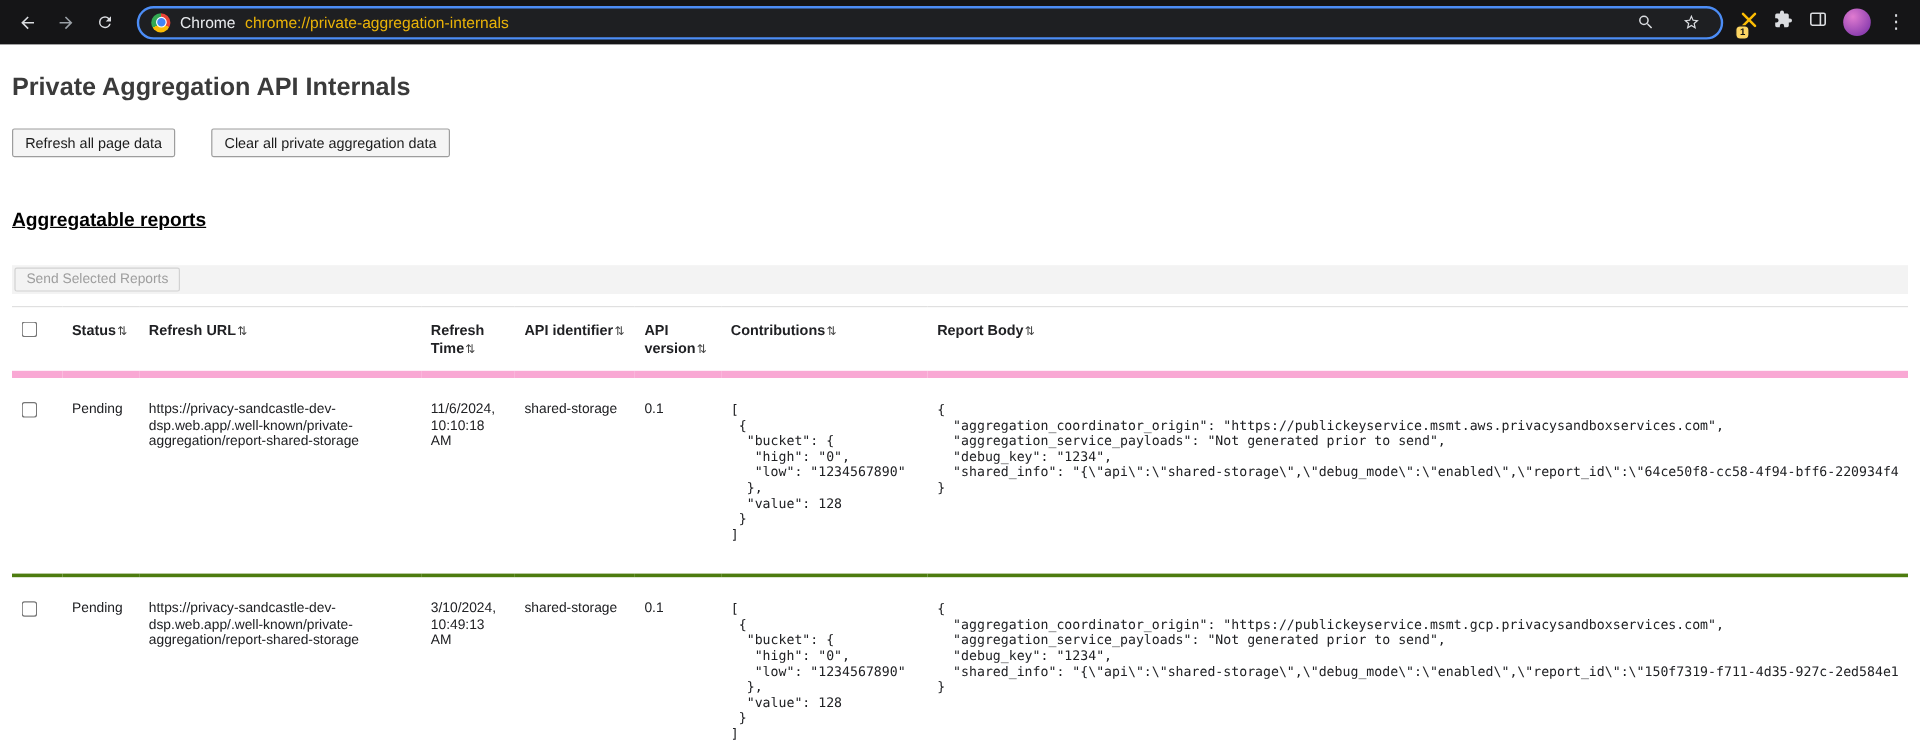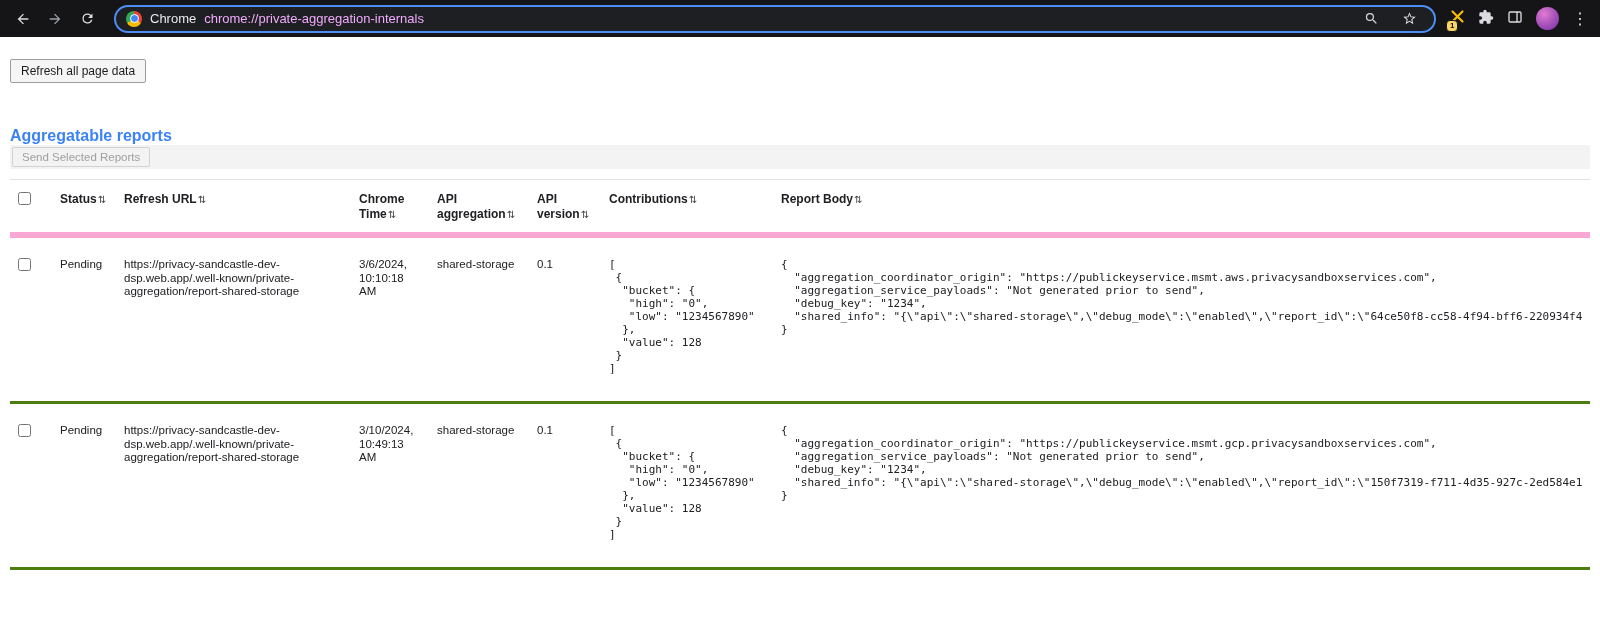--- a/index.html
+++ b/index.html
@@ -31,21 +31,21 @@
   }
   .chrome-logo {
     width:16px; height:16px; border-radius:50%; position:relative; flex:0 0 auto;
     background:conic-gradient(#ea4335 0 33%, #fbbc05 33% 66%, #34a853 66% 100%);
   }
   .chrome-logo::after {
     content:""; position:absolute; inset:3.5px; border-radius:50%;
     background:#4285f4; border:1.5px solid #fff;
   }
   .chrome-label { color:#e8eaed; font-size:13px; flex:0 0 auto; }
-  .omnibox-url { color:#f0abfc; font-size:13px; white-space:nowrap; }
+  .omnibox-url { color:#eab308; font-size:13px; white-space:nowrap; }
   .omni-spacer { flex:1; }
   .right-group { display:flex; align-items:center; gap:13px; margin:0 4px 0 2px; flex:0 0 auto; }
   .badge-wrap { position:relative; }
   .ext-badge {
     position:absolute; left:-4px; bottom:-4px;
     background:#fdd663; color:#111; font-size:8px; font-weight:bold;
     border-radius:4px; padding:0 3px; line-height:10px;
     border:1px solid #151517;
   }
   .avatar {
@@ -57,22 +57,22 @@
   
   .page { padding:0 10px; }
   .page-title { font-size:21px; font-weight:bold; color:#3b3b3b; margin:24px 0 0 0; }
   .top-buttons { margin-top:22px; display:flex; gap:30px; }
   .chrome-button {
     font-family:"Liberation Sans", sans-serif;
     font-size:12px; color:#1c1c1c;
     background:#f5f5f5; border:1px solid #9d9d9d; border-radius:2px;
     padding:4px 10px; cursor:pointer;text-align:center;
   }
-  .section-title { font-size:16px; font-weight:bold; color:#3b82f6; margin:44px 0 0 0; }
-  .table-toolbar { margin-top:0; background:#f3f3f3; padding:2px 2px; }
+  .section-title { font-size:16px; font-weight:bold; color:#000000; margin:44px 0 0 0;text-decoration:underline; }
+  .table-toolbar { margin-top:28px; background:#f3f3f3; padding:2px 2px; }
   .send-button {
     font-family:"Liberation Sans", sans-serif;
     font-size:11.5px; color:#9e9e9e;
     background:#f3f3f3; border:1px solid #d2d2d2; border-radius:2px;
     padding:3px 9px;
   }
 
   
   table.reports {
     width:100%; margin-top:10px;
@@ -155,23 +155,25 @@
           <rect x="3" y="4.5" width="18" height="15" rx="2" stroke="#dadce0" stroke-width="2"></rect>
           <line x1="15" y1="4.5" x2="15" y2="19.5" stroke="#dadce0" stroke-width="2"></line>
         </svg>
     </div>
     <div class="avatar"></div>
     <div class="dots">⋮</div>
   </div>
 </div>
 
 <div class="page">
+  <h1 class="page-title">Private Aggregation API Internals</h1>
 
   <div class="top-buttons">
     <button class="chrome-button">Refresh all page data</button>
+    <button class="chrome-button">Clear all private aggregation data</button>
   </div>
 
   <h2 class="section-title">Aggregatable reports</h2>
 
   <div class="table-toolbar">
     <button class="send-button" disabled="">Send Selected Reports</button>
   </div>
 
   <table class="reports">
     <colgroup>
@@ -184,35 +186,35 @@
         <col style="width:172px">
         <col>
     </colgroup>
     <thead>
       <tr>
         <th>
           <input type="checkbox" class="cb" style="">
         </th>
         <th><span>Status</span><span class="sort">⇅</span></th>
         <th><span>Refresh URL</span><span class="sort">⇅</span></th>
-        <th><span>Chrome Time</span><span class="sort">⇅</span></th>
-        <th><span>API aggregation</span><span class="sort">⇅</span></th>
+        <th><span>Refresh Time</span><span class="sort">⇅</span></th>
+        <th><span>API identifier</span><span class="sort">⇅</span></th>
         <th><span>API version</span><span class="sort">⇅</span></th>
         <th><span>Contributions</span><span class="sort">⇅</span></th>
         <th><span>Report Body</span><span class="sort">⇅</span></th>
       </tr>
     </thead>
     <tbody>
       <tr>
         <td>
           <input type="checkbox" class="cb" style="">
         </td>
         <td>Pending</td>
         <td class="wrap">https://privacy-sandcastle-dev-dsp.web.app/.well-known/private-aggregation/report-shared-storage</td>
-        <td>3/6/2024, 10:10:18 AM</td>
+        <td>11/6/2024, 10:10:18 AM</td>
         <td>shared-storage</td>
         <td>0.1</td>
         <td class="mono">[
  {
   "bucket": {
    "high": "0",
    "low": "1234567890"
   },
   "value": 128
  }

